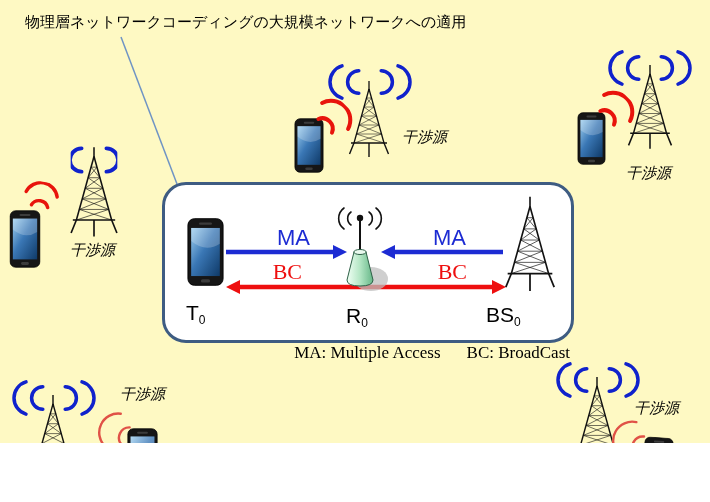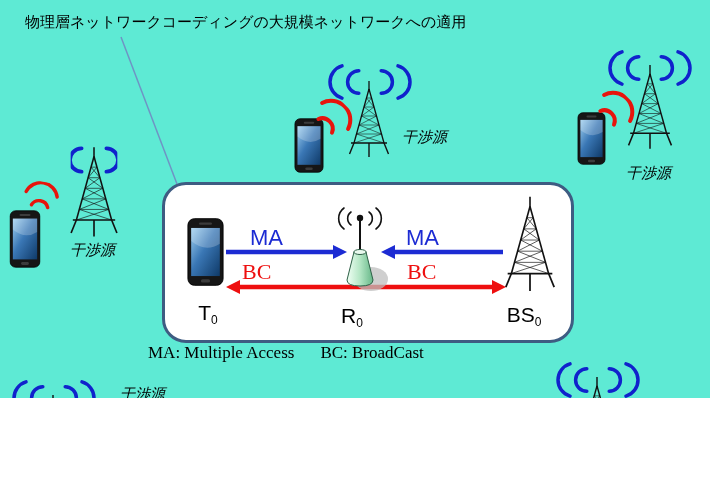--- a/index.html
+++ b/index.html
@@ -1,29 +1,29 @@
 <!DOCTYPE html>
 <html style="--blue-arrow: #1c2bd3; --red-arrow: #ee0f0f; --wave-blue: #1022cc; --wave-red: #e8140c; --wave-red-light: #e05247; --box-border: #3e5c82; --callout-line: #6f94c4;"><head>
 <meta charset="utf-8">
 <style>
   html,body{margin:0;padding:0;background:#ffffff;}
   #canvas{
-    position:relative;width:710px;height:398px;background:#5eead4;overflow:hidden;
+    position:relative;width:710px;height:443px;background:#fef9c3;overflow:hidden;
     font-family:"Liberation Sans",sans-serif;color:#000;
   }
   .abs{position:absolute;}
   
   .title{left:25px;top:13px;font-size:15px;letter-spacing:0px;white-space:nowrap;}
   .ilabel{font-size:15px;white-space:nowrap;font-style:italic;}
-  .node-label{font-size:21px;text-align:center;}
+  .node-label{font-size:21px;}
   .node-label .sub{font-size:12px;vertical-align:-4px;}
-  .flow-label{width:60px;text-align:left;font-size:22px;font-weight:500;}
+  .flow-label{width:60px;text-align:right;font-size:22px;font-weight:500;}
   .ma{color:var(--blue-arrow);}
   .bc{color:var(--red-arrow);font-family:Liberation Serif, serif;}
-  .caption{left:148px;top:343px;width:408px;text-align:left;
+  .caption{left:162px;top:343px;width:408px;text-align:right;
     font-family:"Liberation Serif",serif;font-size:17px;white-space:nowrap;}
   .caption .gap{display:inline-block;width:26px;}
   
   .net-box{left:162px;top:182px;width:406px;height:155px;
     border:3px solid var(--box-border);border-radius:24px;background:#fff;}
   
   svg{display:block;overflow:visible;}
   .w-blue{color:var(--wave-blue);stroke-width:5px;}
   .rw-thick{color:var(--wave-red);stroke-width:4.6px;}
   .rw-thin{color:var(--wave-red-light);stroke-width:2.8px;}
@@ -156,24 +156,24 @@
     <ellipse cx="30" cy="46" rx="6.2" ry="2.5" fill="#e9f9ee" stroke="#2c5f45" stroke-width="1"></ellipse>
   </svg>
 
   <svg class="abs z2" style="left:499px;top:189px" width="62" height="112" viewBox="0 0 100 160">
       <use href="#tower"></use>
     </svg>
 
   <div class="abs node-label z3" style="left:186px;top:301px;width:44px">
     <span>T</span><span class="sub">0</span>
   </div>
-  <div class="abs node-label z3" style="left:330px;top:304px;width:44px">
+  <div class="abs node-label z3" style="left:346px;top:304px;width:44px">
     <span>R</span><span class="sub">0</span>
   </div>
-  <div class="abs node-label z3" style="left:498px;top:303px;width:52px">
+  <div class="abs node-label z3" style="left:486px;top:303px;width:52px">
     <span>BS</span><span class="sub">0</span>
   </div>
 
   <div class="abs flow-label ma z3" style="left:250px;top:225px">MA</div>
   <div class="abs flow-label ma z3" style="left:406px;top:225px">MA</div>
   <div class="abs flow-label bc z3" style="left:242px;top:259px">BC</div>
   <div class="abs flow-label bc z3" style="left:407px;top:259px">BC</div>
 
   <div class="abs caption z3">
     <span>MA: Multiple Access</span><span class="gap"></span><span>BC: BroadCast</span>

